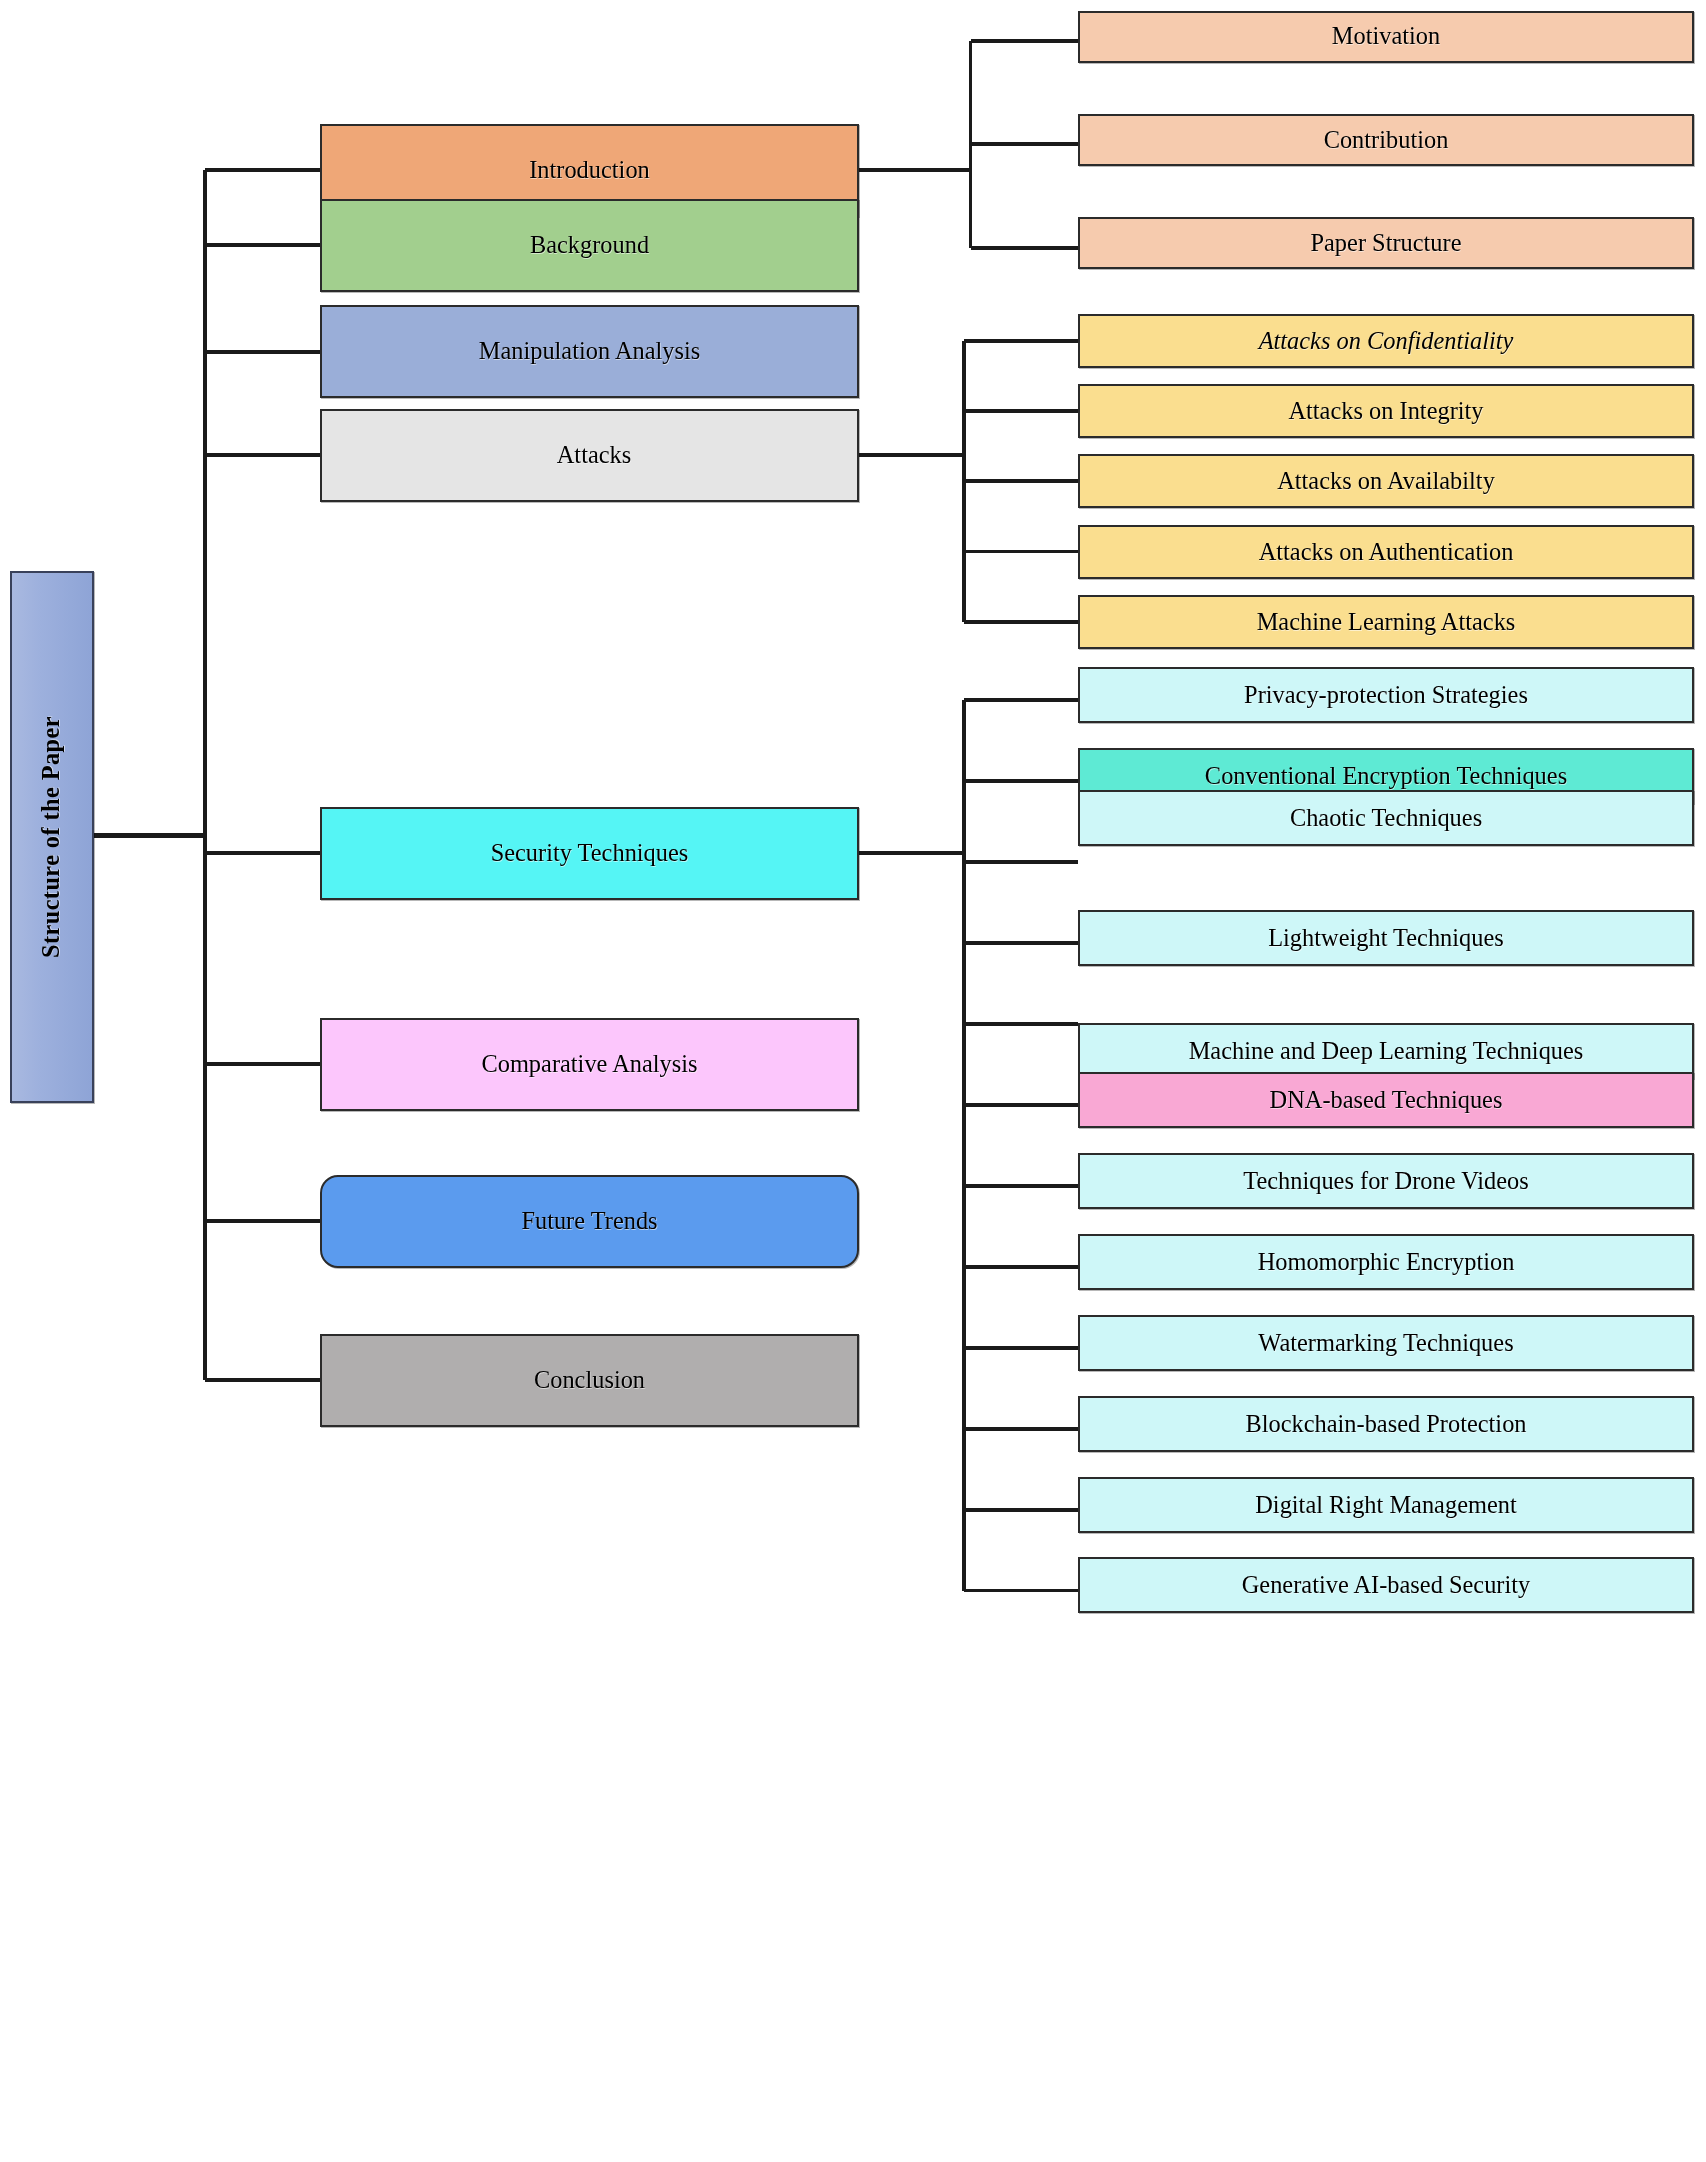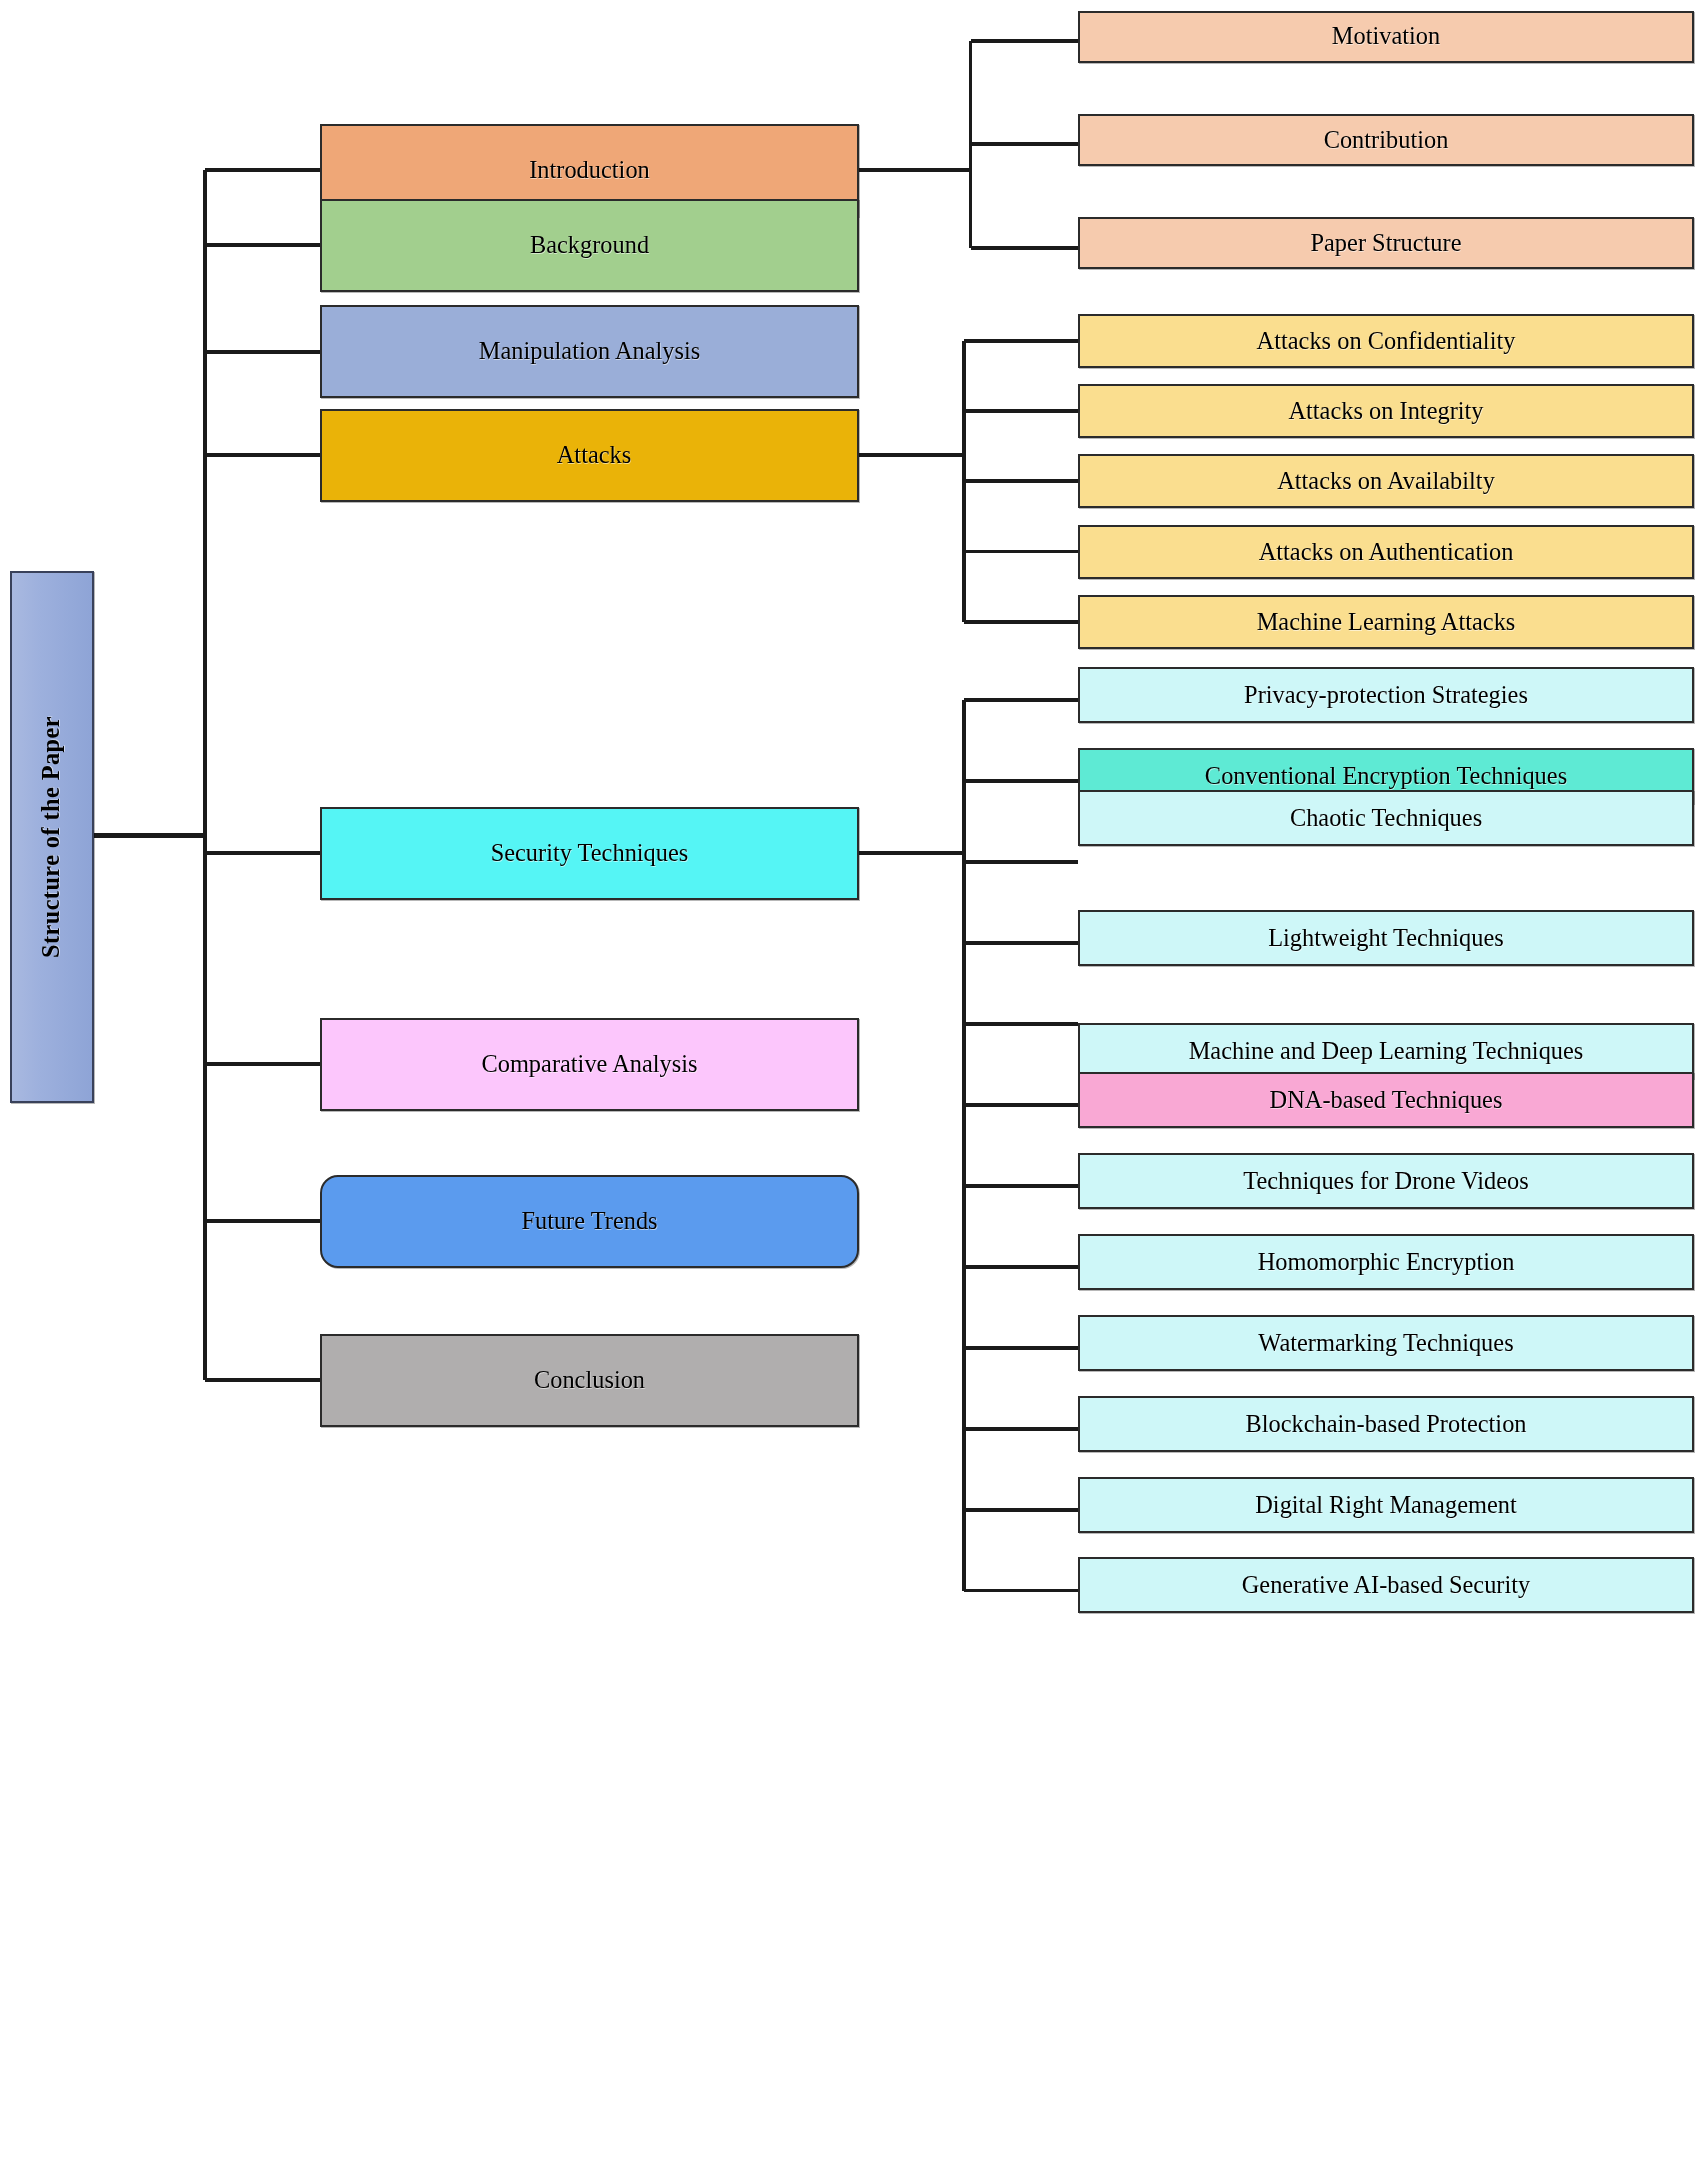--- a/index.html
+++ b/index.html
@@ -128,21 +128,21 @@
 
   <div class="node l1" id="l1-0" style="top: 124px; background: rgb(239, 167, 119);">
     <span class="lbl">Introduction</span>
   </div>
   <div class="node l1" id="l1-1" style="top: 199px; background: rgb(162, 207, 142);">
     <span class="lbl">Background</span>
   </div>
   <div class="node l1" id="l1-2" style="top: 305px; background: rgb(154, 174, 216);">
     <span class="lbl">Manipulation Analysis</span>
   </div>
-  <div class="node l1" id="l1-3" style="top: 409px; background: #eab308; padding-left: 9px;">
+  <div class="node l1" id="l1-3" style="top: 409px; background: #e5e5e5; padding-left: 9px;">
     <span class="lbl">Attacks</span>
   </div>
   <div class="node l1" id="l1-4" style="top: 807px; background: rgb(85, 245, 245);">
     <span class="lbl">Security Techniques</span>
   </div>
   <div class="node l1" id="l1-5" style="top: 1018px; background: rgb(252, 198, 252);">
     <span class="lbl">Comparative Analysis</span>
   </div>
   <div class="node l1" id="l1-6" style="top: 1175px; background: rgb(91, 155, 238); border-radius: 18px;">
     <span class="lbl">Future Trends</span>
@@ -154,21 +154,21 @@
   <div class="node l2 sm" id="in-0" style="top: 10.7px; background: rgb(246, 203, 174);">
     <span class="lbl">Motivation</span>
   </div>
   <div class="node l2 sm" id="in-1" style="top: 114px; background: rgb(246, 203, 174);">
     <span class="lbl">Contribution</span>
   </div>
   <div class="node l2 sm" id="in-2" style="top: 217px; background: rgb(246, 203, 174);">
     <span class="lbl">Paper Structure</span>
   </div>
 
-  <div class="node l2 yl" id="at-0" style="top: 314px; background: rgb(250, 222, 143);">
+  <div class="node l2 yl" id="at-0" style="top: 314px; background: rgb(250, 222, 143); font-style: italic;">
     <span class="lbl">Attacks on Confidentiality</span>
   </div>
   <div class="node l2 yl" id="at-1" style="top: 384px; background: rgb(250, 222, 143);">
     <span class="lbl">Attacks on Integrity</span>
   </div>
   <div class="node l2 yl" id="at-2" style="top: 454px; background: rgb(250, 222, 143);">
     <span class="lbl">Attacks on Availabilty</span>
   </div>
   <div class="node l2 yl" id="at-3" style="top: 525px; background: rgb(250, 222, 143);">
     <span class="lbl">Attacks on Authentication</span>

